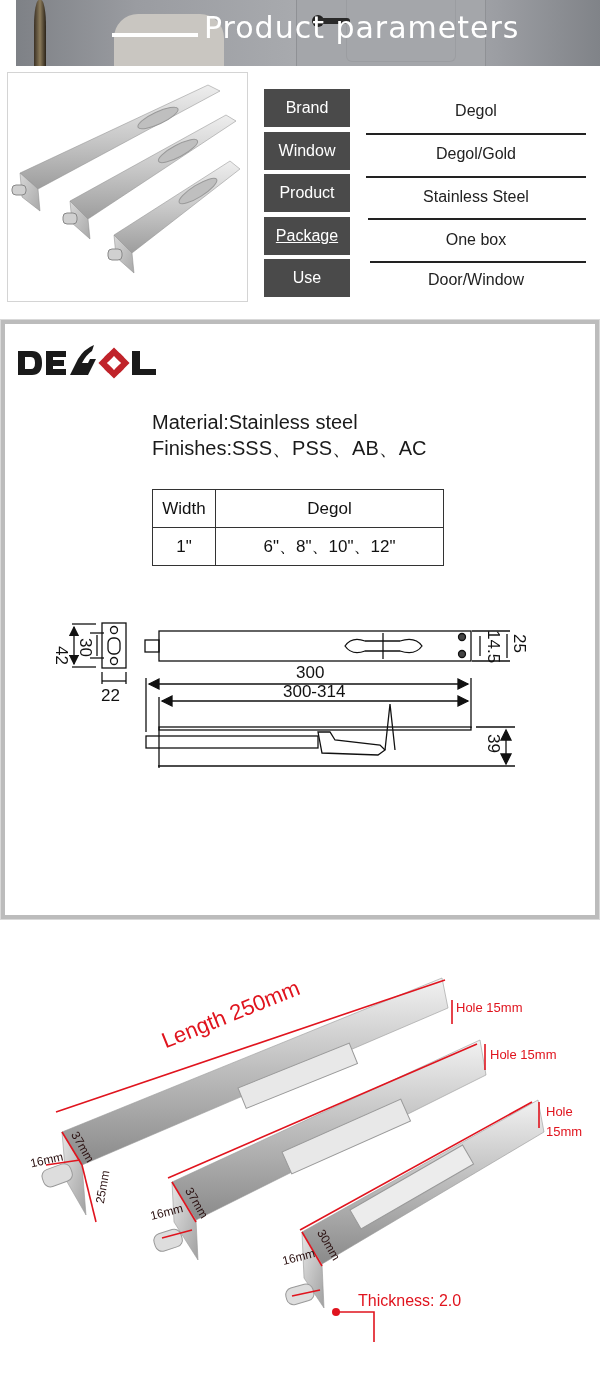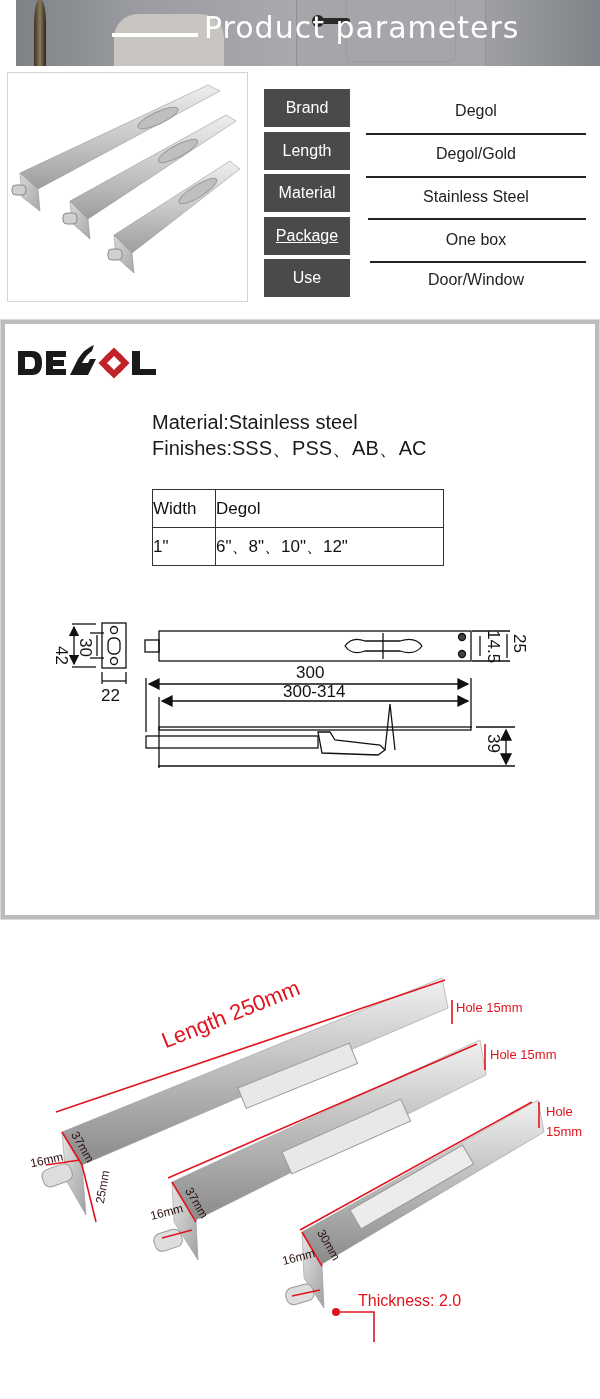--- a/index.html
+++ b/index.html
@@ -21,21 +21,21 @@
   .photo-box { position: absolute; left: 7px; top: 72px; width: 241px; height: 230px; border: 1px solid #d4d4d4; background: #ffffff; }
   .param-label { position: absolute; left: 264px; width: 86px; height: 38px; background: #4a4a4a; color: #ffffff; font-size: 16px; display: flex; align-items: center; justify-content: center; }
   .param-value { position: absolute; left: 366px; width: 220px; text-align: center; color: #222; font-size: 16px; }
   .param-rule { position: absolute; height: 2px; background: #222; }
 
   
   .frame { position: absolute; left: 1px; top: 320px; width: 598px; height: 599px; border: 4px solid #bcbcbc; outline: 1px solid #d9d9d9; background: #fff; }
   .logo { position: absolute; left: 16px; top: 345px; width: 150px; height: 34px; }
   .spec-text { position: absolute; left: 152px; font-size: 20px; color: #1a1a1a; white-space: nowrap; }
   .spec-table { position: absolute; left: 152px; top: 489px; width: 292px; height: 77px; border: 1.5px solid #333; border-collapse: collapse; }
-  .spec-table td { border: 1.5px solid #333; font-size: 17px; color: #111; }
+  .spec-table td { border: 1.5px solid #333; text-align: center; font-size: 17px; color: #111; }
 
   
   .photo2 { position: absolute; left: 0; top: 960px; width: 600px; height: 439px; }
   .red-text { position: absolute; color: #e0141e; white-space: nowrap; }
 </style>
 </head>
 <body>
 
 <div class="banner">
   <div class="vase"></div>
@@ -73,22 +73,22 @@
     <rect x="55" y="140" width="14" height="11" rx="4" fill="#d0d0d0" stroke="#888"></rect>
 
     <polygon points="106,162 222,88 232,96 124,180" fill="url(#steel)" stroke="#8a8a8a" stroke-width="0.5"></polygon>
     <polygon points="106,162 124,180 126,200 108,184" fill="url(#steelface)" stroke="#888" stroke-width="0.5"></polygon>
     <ellipse cx="190" cy="118" rx="22" ry="6" transform="rotate(-32 190 118)" fill="#bfbfbf" stroke="#999"></ellipse>
     <rect x="100" y="176" width="14" height="11" rx="4" fill="#d0d0d0" stroke="#888"></rect>
   </svg>
 </div>
 
 <div class="param-label" style="top:89px;">Brand</div>
-<div class="param-label" style="top:132px;">Length</div>
-<div class="param-label" style="top:174px;">Material</div>
+<div class="param-label" style="top:132px;">Window</div>
+<div class="param-label" style="top:174px;">Product</div>
 <div class="param-label" style="top:217px;text-decoration:underline;">Package</div>
 <div class="param-label" style="top:259px;">Use</div>
 
 <div class="param-value" style="top:102px;">Degol</div>
 <div class="param-rule" style="left:366px; top:133px; width:220px;"></div>
 <div class="param-value" style="top:145px;">Degol/Gold</div>
 <div class="param-rule" style="left:366px; top:176px; width:220px;"></div>
 <div class="param-value" style="top:188px;">Stainless Steel</div>
 <div class="param-rule" style="left:368px; top:218px; width:218px;"></div>
 <div class="param-value" style="top:231px;">One box</div>

